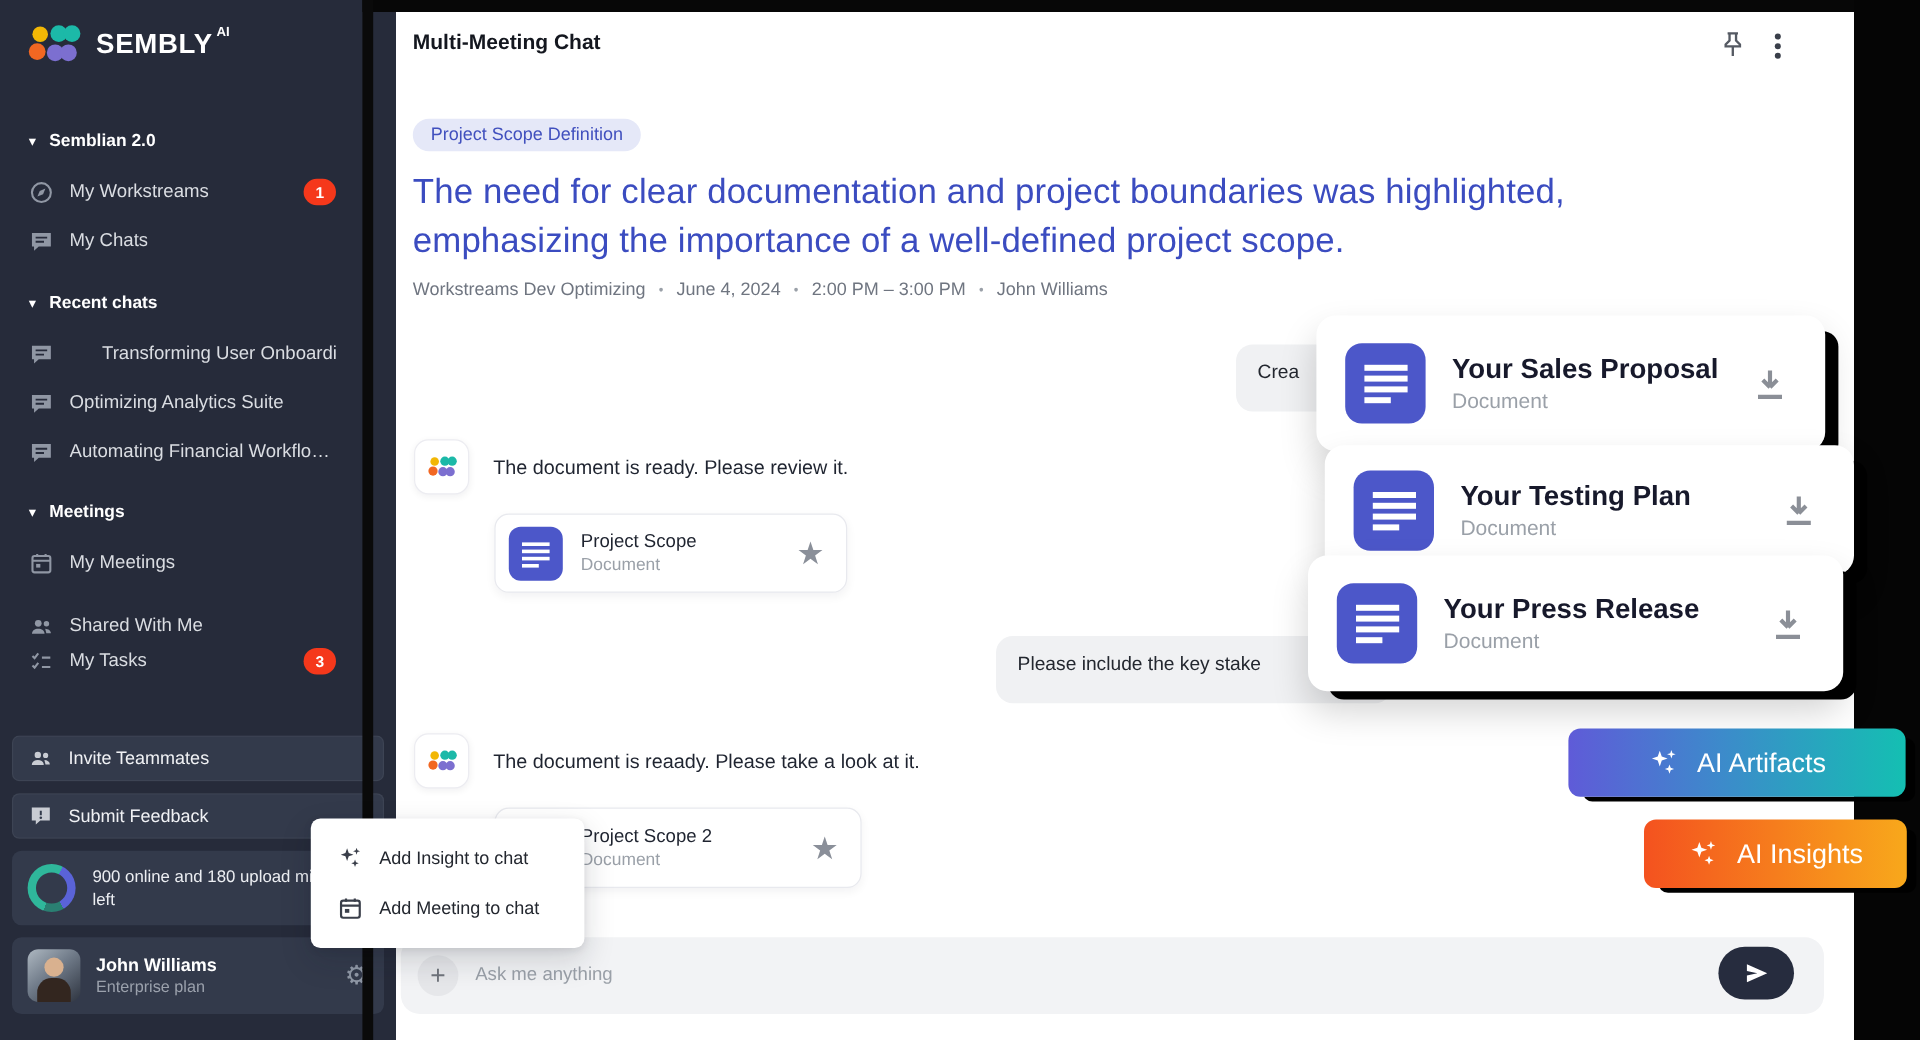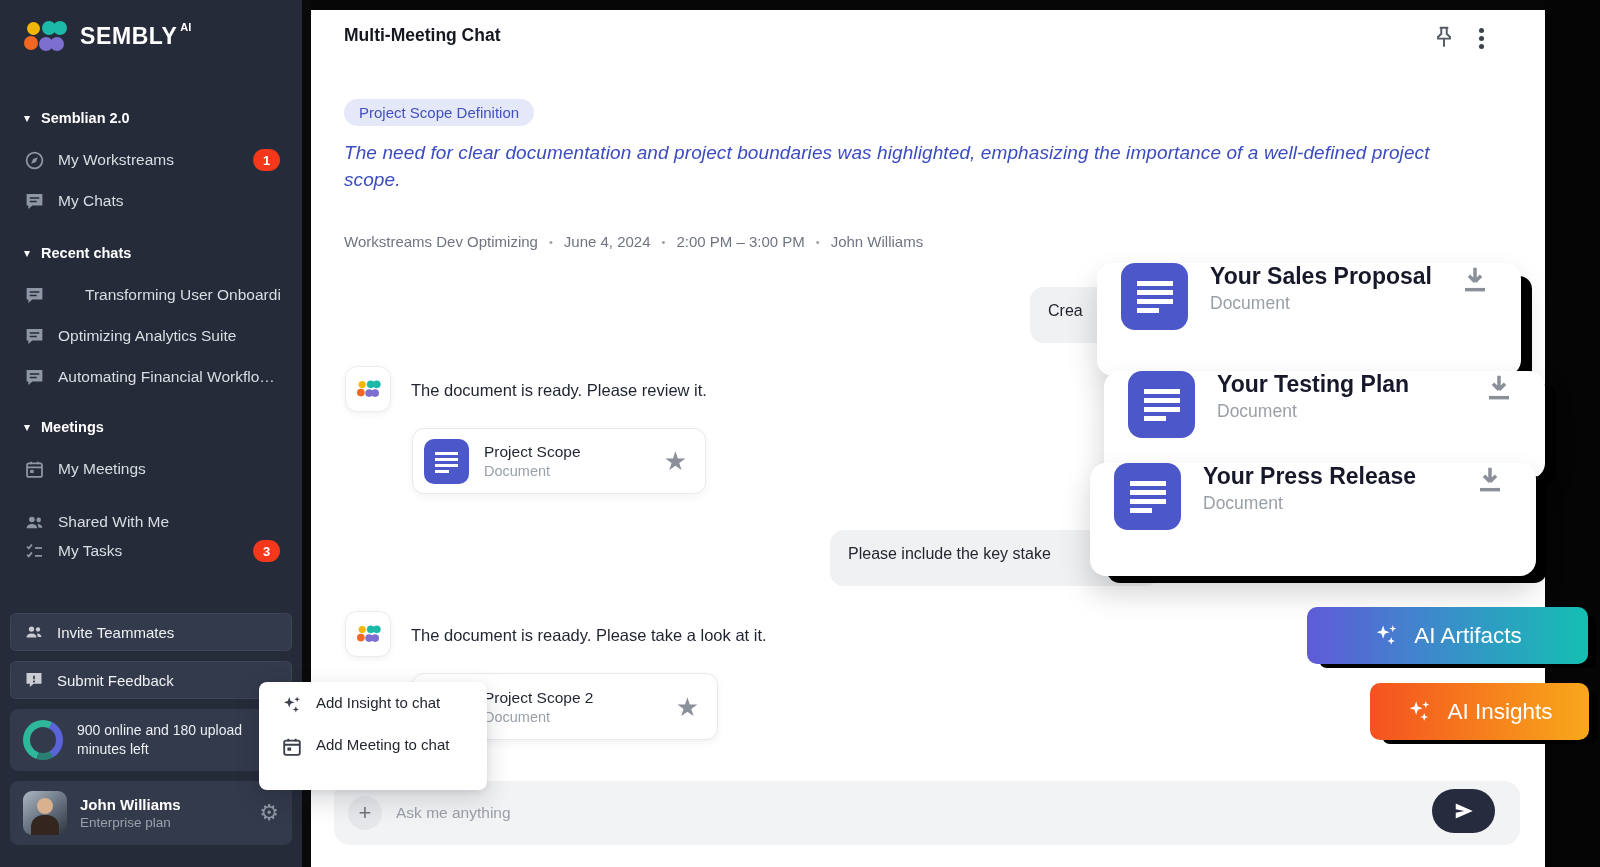--- a/index.html
+++ b/index.html
@@ -6,21 +6,21 @@
   html,body { width:1600px; height:867px; overflow:hidden; background:#fff;
     font-family:"Liberation Sans", sans-serif; }
   .page { position:relative; width:1600px; height:867px; background:#fff; overflow:hidden; }
 
   
   .frame-top   { position:absolute; left:302px; top:0; width:1298px; height:10px; background:#070707; z-index:6; }
   .frame-line  { position:absolute; left:302px; top:0; width:9px; height:867px; background:#0a0a0a; z-index:6; }
   .frame-right { position:absolute; left:1545px; top:0; width:55px; height:867px; background:#050505; z-index:6; }
 
   
-  .sidebar { position:absolute; left:0; top:0; width:302px; height:867px; background:#262B3A; z-index:5; color:#d9dce2; }
+  .sidebar { position:absolute; left:0; top:0; width:330px; height:867px; background:#262B3A; z-index:5; color:#d9dce2; }
   .logo { position:absolute; left:24px; top:22px; display:flex; align-items:flex-start; gap:12px; }
   .mark { position:relative; width:44px; height:28px; }
   .mark i { position:absolute; border-radius:50%; }
   .mark .y  { width:13px; height:13px; left:3px;  top:0;    background:#F2B705; }
   .mark .t1 { width:14px; height:14px; left:18px; top:-1px; background:#1CB9A8; }
   .mark .t2 { width:14px; height:14px; left:29px; top:-1px; background:#1CB9A8; }
   .mark .o  { width:14px; height:14px; left:0;    top:14px; background:#F26722; }
   .mark .p1 { width:14px; height:14px; left:15px; top:15px; background:#7C6FD0; }
   .mark .p2 { width:14px; height:14px; left:26px; top:15px; background:#7C6FD0; }
   .brandrow { display:flex; align-items:flex-start; padding-top:1px; }
@@ -61,22 +61,22 @@
 
   
   .main { position:absolute; left:311px; top:0; width:1234px; height:729px; background:#fff; z-index:4; }
   .mtitle { position:absolute; left:33px; top:25px; font-size:17.5px; font-weight:bold; color:#14171F; }
   .pinbtn { position:absolute; left:1120px; top:24px; width:26px; height:26px; color:#555a63; cursor:pointer; }
   .pinbtn svg { width:100%; height:100%; }
   .kebab { position:absolute; left:1168px; top:28px; width:5px; height:5px; border-radius:50%; background:#3a3f4a;
     box-shadow:0 8px 0 #3a3f4a, 0 16px 0 #3a3f4a; cursor:pointer; }
   .tag { position:absolute; left:33px; top:99px; background:#E5E8F8; color:#4150BE; font-size:15px;
     padding:5px 15px; border-radius:15px; }
-  .heading { position:absolute; left:33px; top:140px; width:1120px; font-size:19px; line-height:1.42;
-    font-weight:500; color:#3B4CC0; letter-spacing:.1px;font-style:italic; }
+  .heading { position:absolute; left:33px; top:140px; width:1120px; font-size:29px; line-height:1.42;
+    font-weight:500; color:#3B4CC0; letter-spacing:.1px; }
   .meta { position:absolute; left:33px; top:233px; display:flex; align-items:center; gap:11px;
     font-size:15px; color:#6F7580; }
   .meta .dot { font-size:11px; color:#9aa0a8; }
 
   .bubble { position:absolute; background:#F0F1F3; border-radius:14px; padding:15px 18px; font-size:16px;
     color:#23272f; white-space:nowrap; overflow:hidden; }
   .bubble1 { left:719px; top:287px; width:120px; height:56px; }
   .bubble2 { left:519px; top:530px; width:330px; height:56px; }
 
   .bot-avatar { position:absolute; width:46px; height:46px; background:#fff; border:1px solid #ECECF1;
@@ -107,29 +107,29 @@
   .askinput { position:absolute; left:62px; top:0; width:980px; height:64px; border:none; background:transparent;
     outline:none; font-size:15.5px; color:#30343c; font-family:"Liberation Sans",sans-serif; }
   .askinput::placeholder { color:#9AA0A8; }
   .sendbtn { position:absolute; right:25px; top:8px; width:63px; height:44px; border-radius:22px; background:#262C3E;
     display:flex; align-items:center; justify-content:center; cursor:pointer; }
   .sendbtn svg { width:22px; height:22px; color:#fff; }
 
   
   .ctx { position:absolute; left:259px; top:682px; width:228px; height:108px; background:#fff; border-radius:8px;
     box-shadow:0 10px 26px rgba(20,24,40,.16), 0 2px 6px rgba(20,24,40,.08); z-index:40; padding:12px 0; }
-  .ctx-item { display:flex; align-items:flex-start; gap:13px; height:42px; padding:0 16px 0 22px; cursor:pointer; }
+  .ctx-item { display:flex; align-items:center; gap:13px; height:42px; padding:0 16px 0 22px; cursor:pointer; }
   .ctx-item .cicon { width:22px; height:22px; color:#3A3F4A; display:flex; }
   .ctx-item .cicon svg { width:100%; height:100%; }
   .ctx-item span.lbl { font-size:15px; color:#23272f; white-space:nowrap; }
 
   
   .ocard { position:absolute; background:#fff; border-radius:16px; z-index:50;
     box-shadow:14px 10px 0 -3px #000, 0 16px 30px rgba(0,0,0,.18);
-    display:flex; align-items:flex-start; gap:22px; padding:0 30px 0 24px; }
+    display:flex; align-items:center; gap:22px; padding:0 30px 0 24px; }
   .oc1 { left:1097px; top:263px; width:424px; height:113px; }
   .oc2 { left:1104px; top:371px; width:441px; height:108px; z-index:51; }
   .oc3 { left:1090px; top:463px; width:446px; height:113px; z-index:52; }
   .odocicon { width:67px; height:67px; border-radius:14px; background:#4C57C9; flex:0 0 auto; position:relative; }
   .odocicon::after { content:""; position:absolute; left:16px; top:18px; width:36px; height:32px;
     background-image:linear-gradient(#fff,#fff),linear-gradient(#fff,#fff),linear-gradient(#fff,#fff),linear-gradient(#fff,#fff);
     background-size:36px 5px,36px 5px,36px 5px,22px 5px; background-position:0 0,0 9px,0 18px,0 27px; background-repeat:no-repeat; }
   .ometa { display:flex; flex-direction:column; gap:3px; }
   .otitle { font-size:23px; font-weight:bold; color:#17192B; white-space:nowrap; }
   .otype { font-size:17.5px; color:#9AA0A8; }

